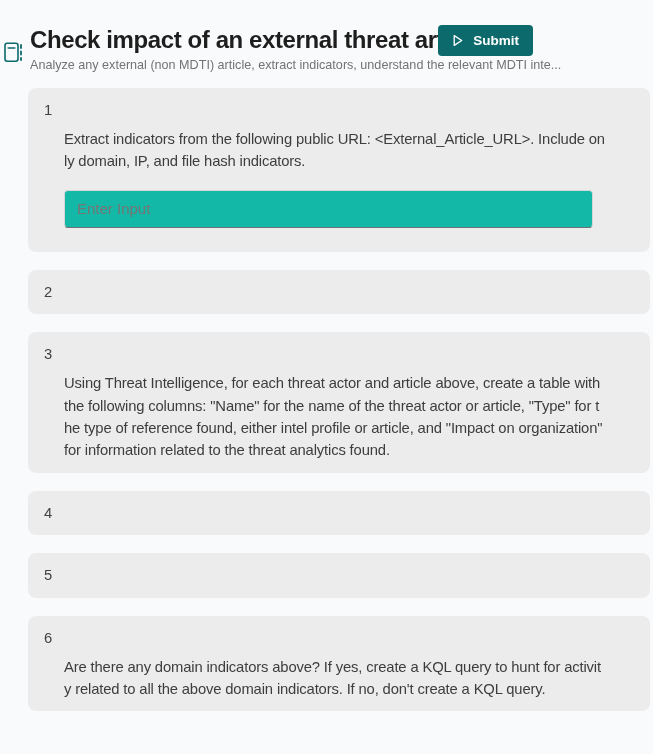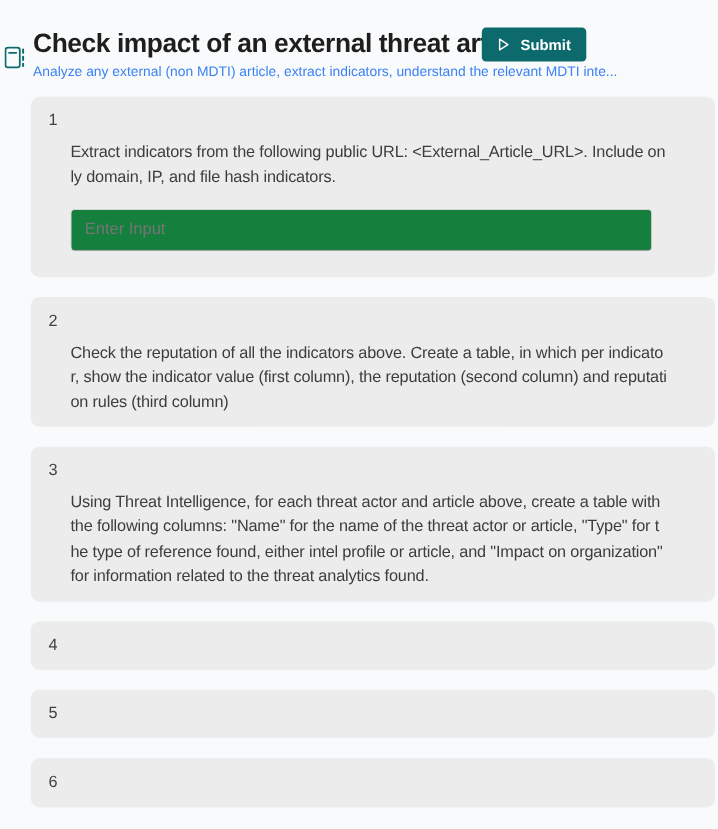--- a/index.html
+++ b/index.html
@@ -15,21 +15,21 @@
   
   .header { position: absolute; top: 0; left: 0; width: 535px; height: 88px; }
   .pb-icon { position: absolute; left: 4px; top: 42px; width: 20px; height: 21px; }
   .page-title {
     position: absolute; left: 30px; top: 26px;
     font-size: 24px; font-weight: 700; letter-spacing: -0.4px;
     color: #1e1e1e; white-space: nowrap;
   }
   .page-subtitle {
     position: absolute; left: 30px; top: 58px;
-    font-size: 12.6px; color: #3b82f6; white-space: nowrap;
+    font-size: 12.6px; color: #737373; white-space: nowrap;
   }
   .submit-btn {
     position: absolute; right: 2px; top: 25px;
     height: 31px; padding: 0 14px 0 12px;
     display: flex; align-items: center; gap: 8px;
     background: #0c6a6d; color: #ffffff;
     border: none; border-radius: 4px;
     font-family: "Liberation Sans", sans-serif;
     font-size: 13.5px; font-weight: 700;
     cursor: pointer;
@@ -59,21 +59,21 @@
     max-width: 543px;
     word-break: break-all;
   }
   .field-block { margin-top: 17px; margin-bottom: 13px; }
   .field-label { font-size: 12px; color: #424242; }
   .required-mark { color: #c50f1f; margin-left: 3px; }
   .field-input {
     display: block;
     margin-top: 6px;
     width: 100%; max-width: 529px; height: 38px;
-    background: #15803d;
+    background: #14b8a6;
     border: 1px solid #d6d6d6;
     border-bottom-color: #6e7176;
     border-radius: 4px;
     padding: 0 12px;
     font-family: "Liberation Sans", sans-serif;
     font-size: 15px; color: #262626;
   }
   .field-input::placeholder { color: #757575; }
 </style>
 </head>
@@ -106,37 +106,37 @@
     <div class="step-content">
       <div class="prompt-text">Extract indicators from the following public URL: &lt;External_Article_URL&gt;. Include only domain, IP, and file hash indicators.</div>
       <div class="field-block">
         <input class="field-input" type="text" placeholder="Enter Input" value="" style="">
       </div>
     </div>
   </div>
 
   <div class="card">
     <div class="step-num">2</div>
-    <div class="step-content">
-      <div class="prompt-text">Check the reputation of all the indicators above. Create a table, in which per indicator, show the indicator value (first column), the reputation (second column) and reputation rules (third column)</div>
-    </div>
   </div>
 
   <div class="card">
     <div class="step-num">3</div>
     <div class="step-content">
       <div class="prompt-text">Using Threat Intelligence, for each threat actor and article above, create a table with the following columns: "Name" for the name of the threat actor or article, "Type" for the type of reference found, either intel profile or article, and "Impact on organization" for information related to the threat analytics found.</div>
     </div>
   </div>
 
   <div class="card">
     <div class="step-num">4</div>
   </div>
 
   <div class="card">
     <div class="step-num">5</div>
   </div>
 
   <div class="card">
     <div class="step-num">6</div>
+    <div class="step-content">
+      <div class="prompt-text">Are there any domain indicators above? If yes, create a KQL query to hunt for activity related to all the above domain indicators. If no, don't create a KQL query.</div>
+    </div>
   </div>
 
 </div>
 
 </body></html>

